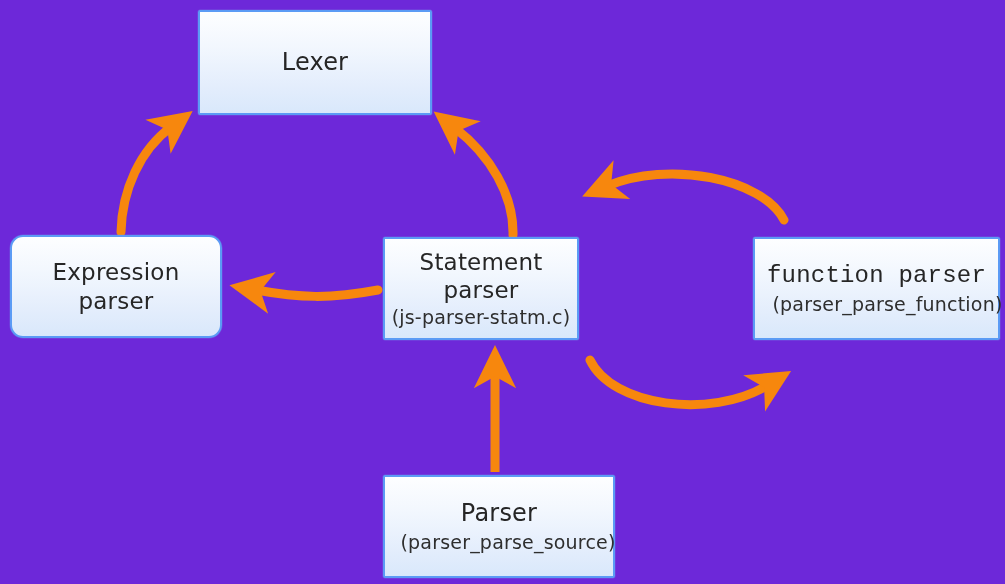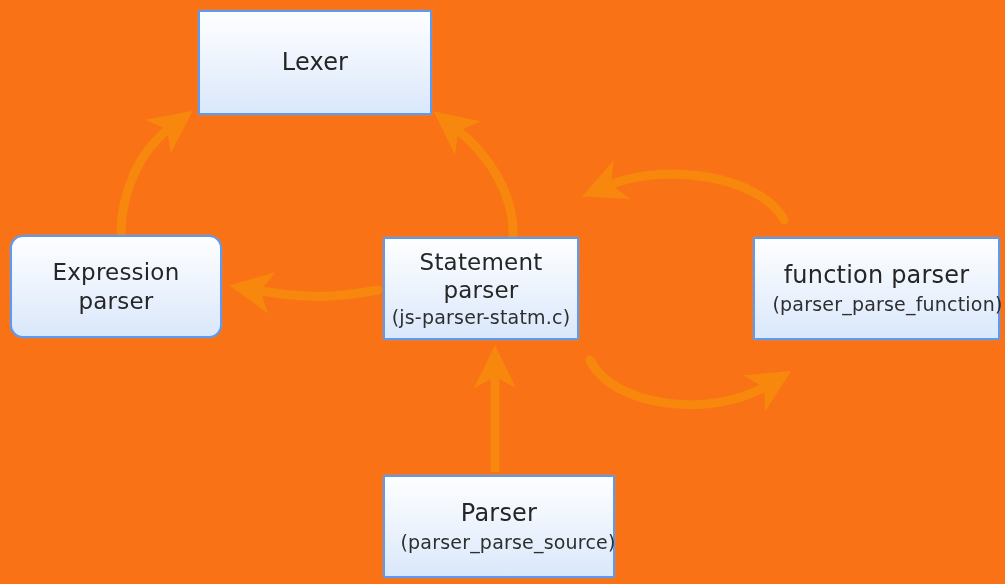--- a/index.html
+++ b/index.html
@@ -8,21 +8,21 @@
     padding: 0;
     background: #ffffff;
   }
   body {
     font-family: "DejaVu Sans", "Liberation Sans", sans-serif;
   }
   #diagram-canvas {
     position: relative;
     width: 1005px;
     height: 584px;
-    background: #f97316;
+    background: #6d28d9;
     overflow: hidden;
   }
   #arrow-layer {
     position: absolute;
     left: 0;
     top: 0;
     width: 1005px;
     height: 584px;
     pointer-events: none;
   }
@@ -55,21 +55,21 @@
     margin-top: 2px;
   }
 
   
   #node-lexer      { left: 198px; top: 10px;  width: 234px; height: 105px; }
   #node-expression { left: 10px;  top: 235px; width: 212px; height: 103px; border-radius: 13px; }
   #node-statement  { left: 383px; top: 237px; width: 196px; height: 103px; }
   #node-function   { left: 753px; top: 237px; width: 247px; height: 103px; }
   #node-parser     { left: 383px; top: 475px; width: 232px; height: 103px; }
 
-  #node-function .node-title { font-size: 24px; }
+  #node-function .node-title { font-size: 24px; font-family: Liberation Mono, monospace; }
   #node-function .node-sub   { font-size: 19px; margin-left: 22px; }
   #node-parser   .node-title { font-size: 24px; }
   #node-parser   .node-sub   { font-size: 19px; margin-left: 18px; }
   #node-lexer    .node-title { font-size: 24px; }
   #node-lexer    .node-sub   { font-size: 21px; }
 </style>
 </head>
 <body>
 
 <div id="diagram-canvas">

